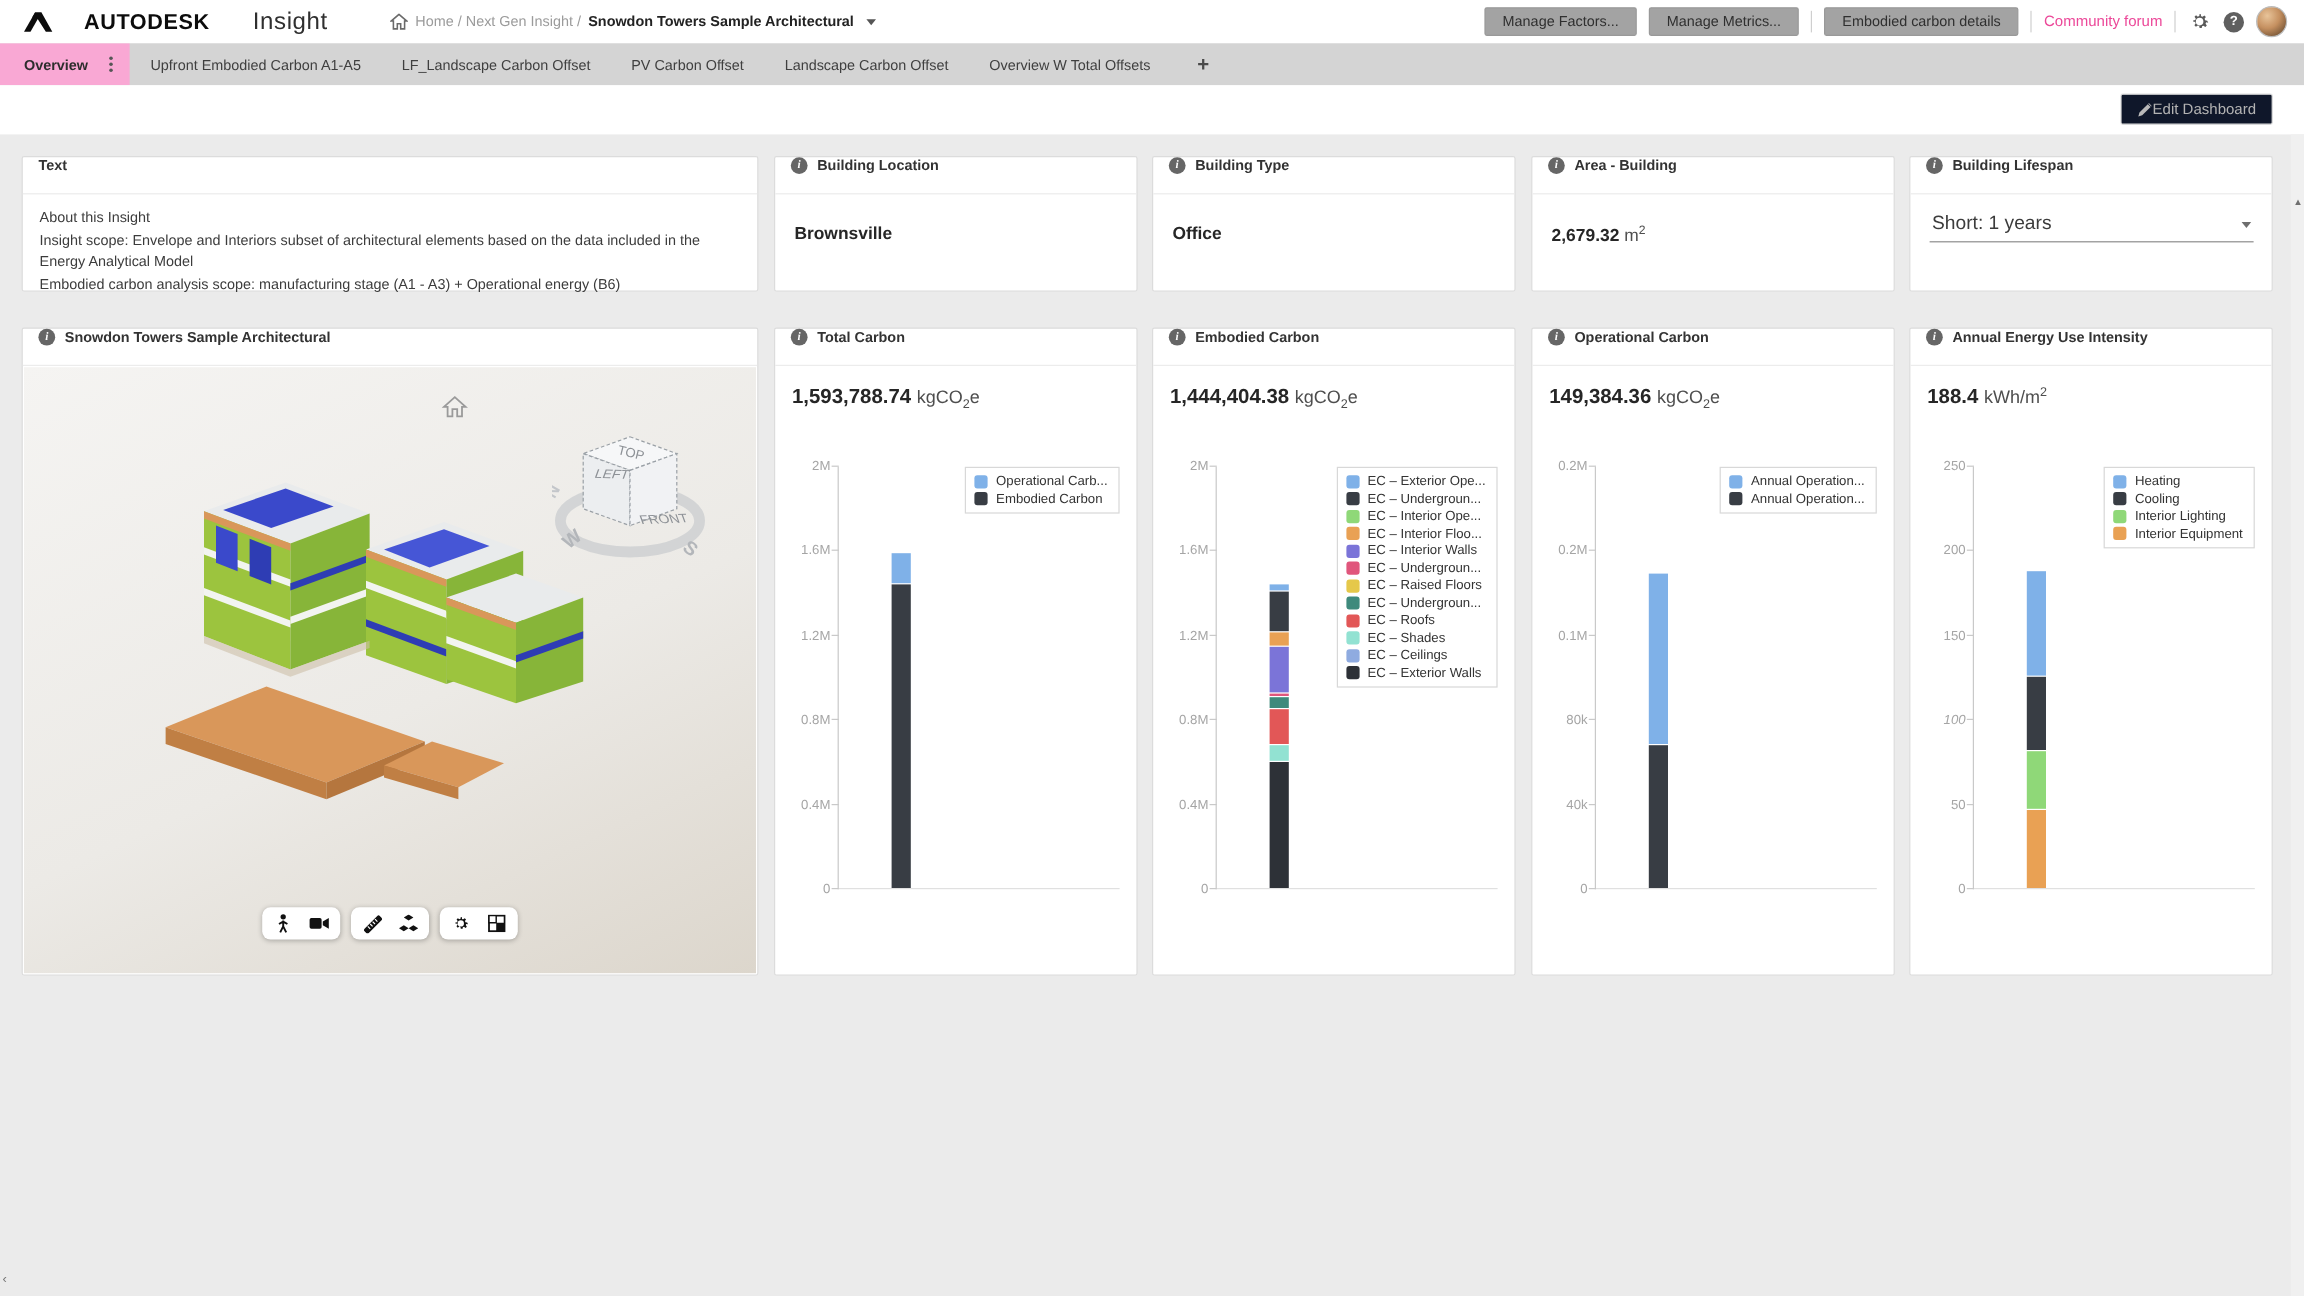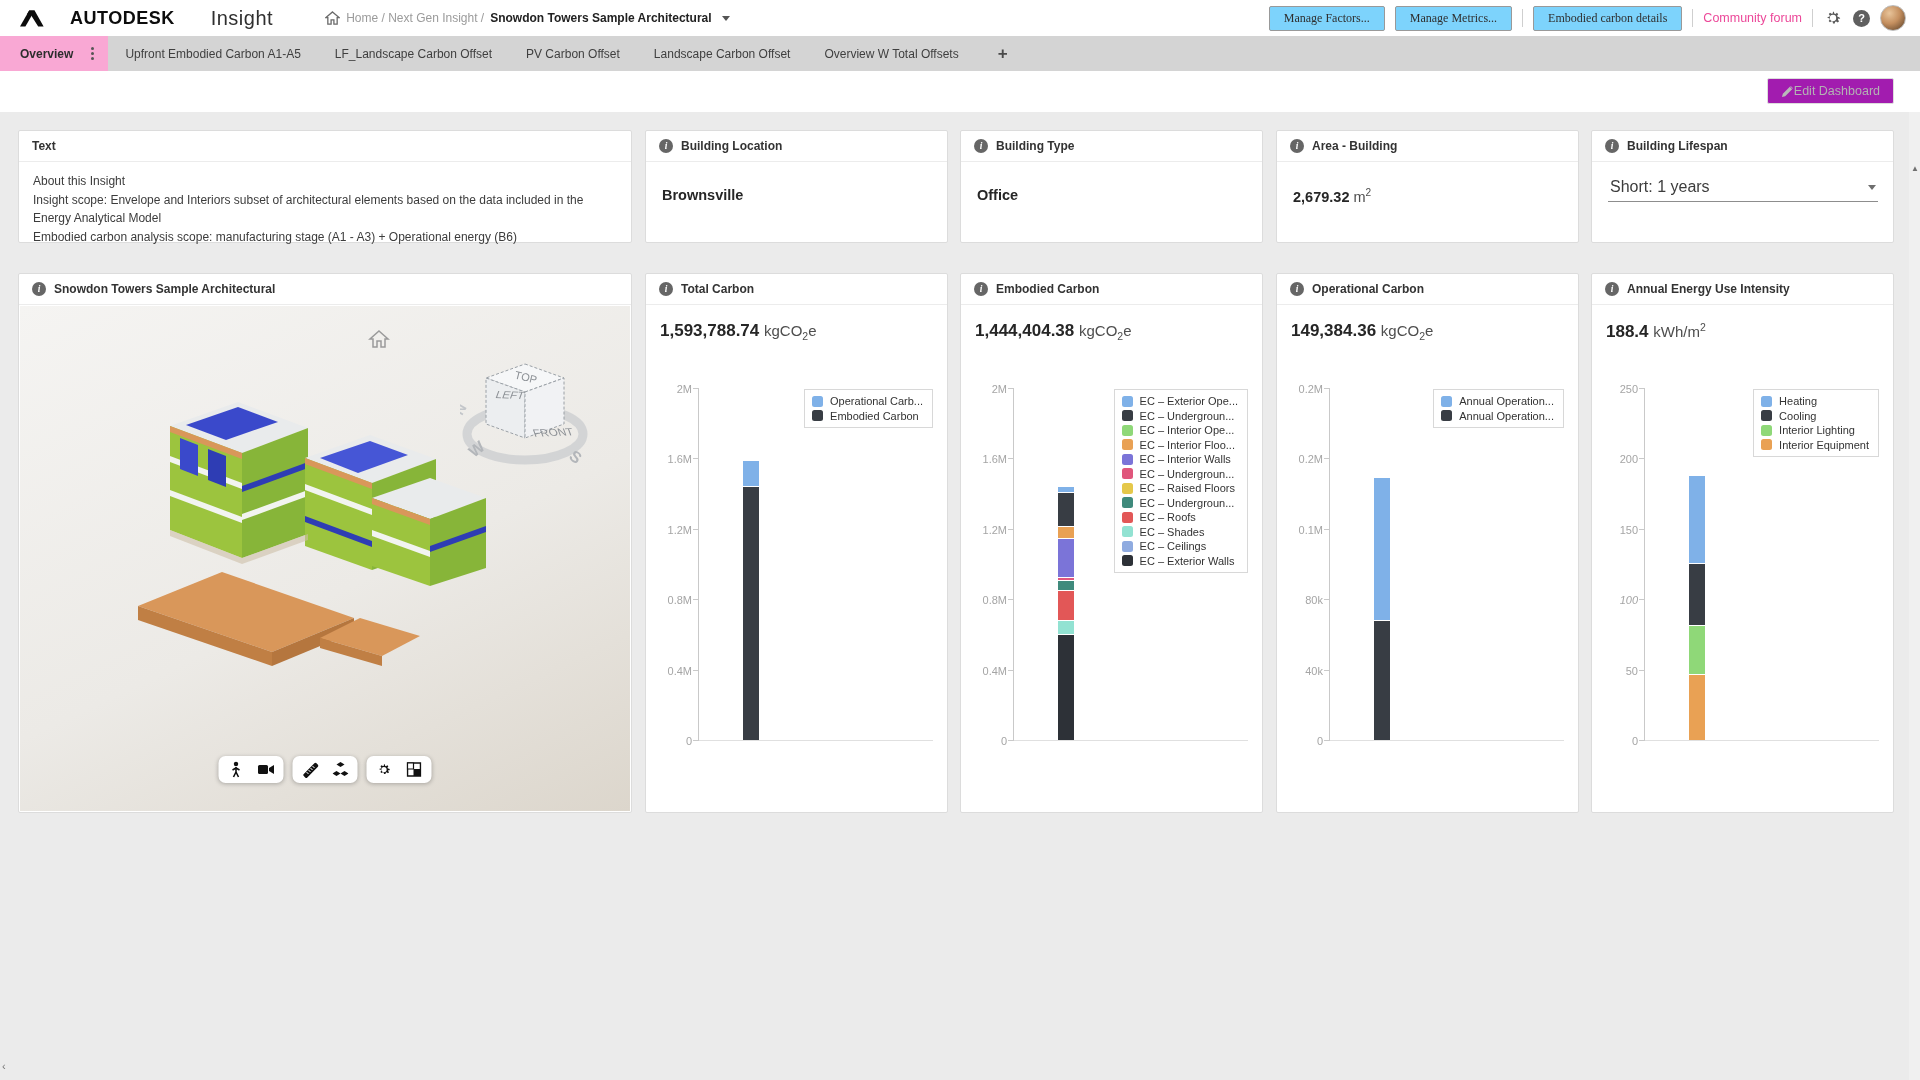--- a/index.html
+++ b/index.html
@@ -16,22 +16,22 @@
   .logo-wrap { display:flex; align-items:center; margin-left:20px; gap:26px; }
   .logo-mark { width:24px; height:17px; }
   .logo-text { font-size:18px; font-weight:bold; letter-spacing:0.5px; color:#0c0c0c; }
   .product-name { font-size:20px; font-weight:400; color:#2f2f2f; margin-left:10px; letter-spacing:0.5px; }
   .breadcrumb { display:flex; align-items:center; gap:6px; margin-left:52px; font-size:12px; }
   .crumb-path { color:#9b9b9b; }
   .crumb-current { color:#222; font-weight:bold; }
   .caret-down { width:0; height:0; border-left:4px solid transparent; border-right:4px solid transparent; border-top:5px solid #555; margin-left:4px; }
   .topbar-right { margin-left:auto; display:flex; align-items:center; gap:10px; margin-right:14px; }
   .tb-btn {
-    background:#7dd3fc; border:1px solid #999; border-radius:2px; font-size:12px; color:#2f2f2f;
-    padding:4px 14px; cursor:pointer; white-space:nowrap; font-family:Liberation Serif, serif;
+    background:#a3a3a3; border:1px solid #999; border-radius:2px; font-size:12px; color:#2f2f2f;
+    padding:4px 14px; cursor:pointer; white-space:nowrap; font-family:Liberation Sans, sans-serif;
   }
   .tb-sep { width:1px; height:18px; background:#cfcfcf; }
   .tb-link { font-size:12.5px; color:#ec4899; cursor:pointer; white-space:nowrap; }
   .tb-icon { width:20px; height:20px; display:flex; align-items:center; justify-content:center; color:#5a5a5a; cursor:pointer; }
   .help-circle {
     width:17px; height:17px; border-radius:50%; background:#5f5f5f; color:#fff;
     font-size:11px; font-weight:bold; display:flex; align-items:center; justify-content:center;
   }
   .avatar {
     width:26px; height:26px; border-radius:50%;
@@ -46,27 +46,27 @@
   }
   .kebab { color:#555; font-size:13px; letter-spacing:0; line-height:4px; display:flex; flex-direction:column; gap:2px; cursor:pointer; padding:2px 4px;}
   .kebab i { width:3px; height:3px; background:#555; border-radius:50%; display:block; }
   .tabs-rest { flex:1; display:flex; align-items:stretch; }
   .tab { display:flex; align-items:center; padding:0 17px; font-size:12px; color:#3f3f3f; cursor:pointer; white-space:nowrap; }
   .tab-plus { display:flex; align-items:center; padding:0 22px; font-size:17px; color:#4a4a4a; cursor:pointer; font-weight:bold; }
   
   .editstrip { position:absolute; top:71px; left:0; width:1920px; height:41px; background:#fff; }
   .edit-btn {
     position:absolute; right:26px; top:7px; display:flex; align-items:center; gap:0;
-    border:1px solid #ddd; border-radius:2px; background:#a21caf; color:#b3b3b3;
+    border:1px solid #ddd; border-radius:2px; background:#0f172a; color:#b3b3b3;
     font-size:12.5px; padding:5px 13px; cursor:default; font-family:inherit;
   }
   
   .card { position:absolute; background:#fff; border:1px solid #dcdcdc; border-radius:2px; }
   .card-header {
-    height:31px; display:flex; align-items:center; gap:8px; padding:0 13px;
+    height:31px; display:flex; gap:8px; padding:0 13px;
     border-bottom:1px solid #ececec; font-size:12px; font-weight:bold; color:#333;
   }
   .info-icon {
     width:14px; height:14px; border-radius:50%; background:#666; color:#fff; flex:0 0 14px;
     font-size:9.5px; font-weight:bold; display:flex; align-items:center; justify-content:center;
     font-family:"Liberation Serif", serif; font-style:italic; cursor:pointer;
   }
   .text-body { padding:10px 14px; font-size:12px; color:#3c3c3c; line-height:1.55; white-space:pre-line; }
   .value-lg { padding:25px 16px 0; font-size:14.5px; font-weight:bold; color:#262626; }
   .unit { font-weight:normal; color:#4e4e4e; }

